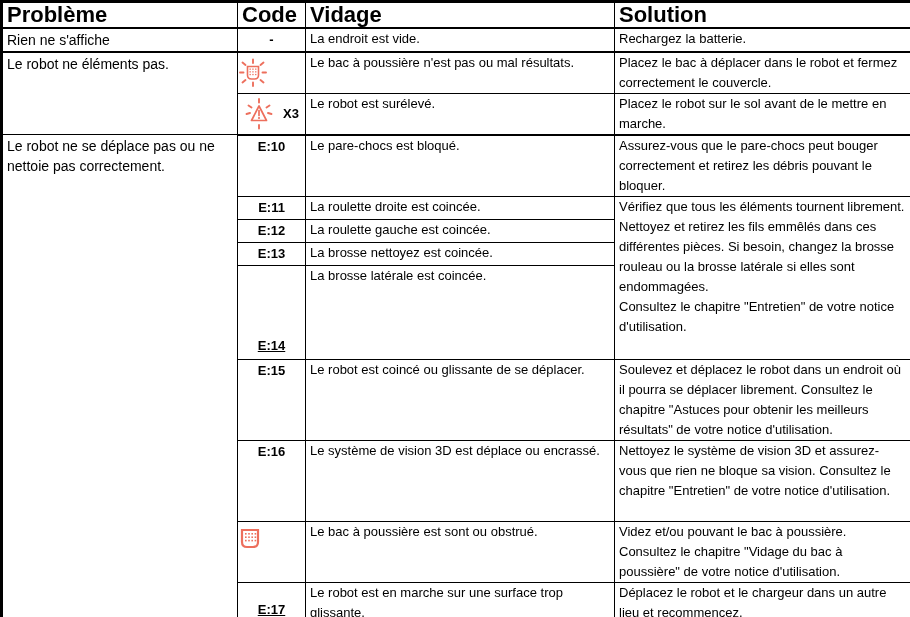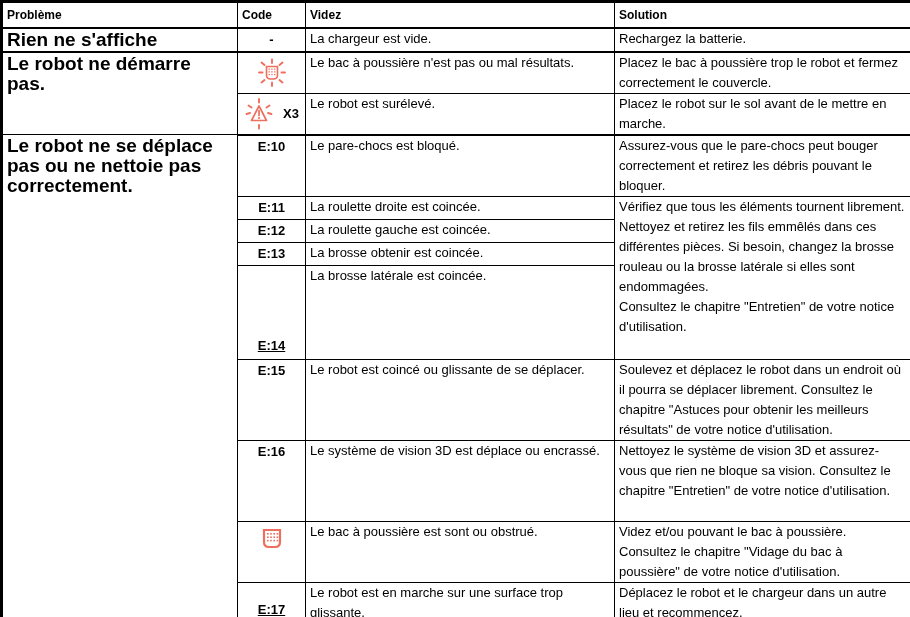--- a/index.html
+++ b/index.html
@@ -1,24 +1,24 @@
 <!DOCTYPE html>
 <html><head>
 <meta charset="utf-8">
 <style>
   html,body{margin:0;padding:0;background:#fff;}
   body{width:910px;height:617px;overflow:hidden;font-family:"Liberation Sans",sans-serif;color:#000;}
   table{border-collapse:collapse;table-layout:fixed;width:910px;border:3px solid #000;}
   td,th{border:1px solid #000;vertical-align:top;padding:0 4px;font-size:13px;line-height:20px;overflow:hidden;}
-  th{font-size:12px;text-align:left;font-weight:bold;vertical-align:middle;padding:1px 4px;}
+  th{font-size:22px;text-align:left;font-weight:bold;vertical-align:middle;padding:1px 4px;}
   tr.sep > td, tr.sep > th{border-bottom-width:2px;}
-  td.problem{font-weight:bold;font-size:19px;padding-top:1px;}
+  td.problem{font-weight:normal;font-size:14px;padding-top:1px;}
   td.code{font-weight:bold;text-align:center;padding:1px 2px;}
   td.code.vbottom{vertical-align:bottom;padding-bottom:3px;text-decoration:underline;}
-  td.icon-cell{text-align:center;vertical-align:middle;padding:0;}
+  td.icon-cell{text-align:left;vertical-align:middle;padding:0;}
   td.icon-cell.vtop{vertical-align:top;padding-top:5px;}
   td.txt{white-space:pre-line;}
   .hr0{height:26px}.hr1{height:21px}.hr2{height:41px}.hr3{height:38px}
   .hr4{height:61px}.hr5{height:20px}.hr6{height:20px}.hr7{height:20px}
   .hr8{height:94px}.hr9{height:81px}.hr10{height:81px}.hr11{height:61px}.hr12{height:37px}
   .icn{display:inline-block;vertical-align:middle;}
   .x3{font-weight:bold;font-size:13px;color:#000;margin-left:5px;vertical-align:middle;}
   .tri-wrap{display:flex;align-items:center;justify-content:center;gap:4px;}
 </style>
 </head>
@@ -28,33 +28,33 @@
   <colgroup>
     <col style="width:236px">
       <col style="width:68px">
       <col style="width:309px">
       <col style="width:297px">
   </colgroup>
   <tbody>
       <tr class="hr0 sep">
     <th>Problème</th>
     <th>Code</th>
-    <th>Videz</th>
+    <th>Vidage</th>
     <th>Solution</th>
   </tr>
 
   <tr class="hr1 sep">
     <td class="problem">Rien ne s'affiche</td>
     <td class="code">-</td>
-    <td class="txt">La chargeur est vide.</td>
+    <td class="txt">La endroit est vide.</td>
     <td class="txt">Rechargez la batterie.</td>
   </tr>
 
   <tr class="hr2">
-    <td class="problem" rowspan="2">Le robot ne démarre pas.</td>
+    <td class="problem" rowspan="2">Le robot ne éléments pas.</td>
     <td class="icon-cell">
       <svg class="icn" width="30" height="30" viewBox="0 0 30 30">
         <g stroke="#ed6f5d" stroke-width="1.9" stroke-linecap="round">
           <line x1="15" y1="1.5" x2="15" y2="5"></line>
           <line x1="15" y1="24.5" x2="15" y2="28"></line>
           <line x1="2" y1="14.5" x2="5.5" y2="14.5"></line>
           <line x1="24.5" y1="14.5" x2="28" y2="14.5"></line>
           <line x1="4.5" y1="4.5" x2="7.5" y2="7"></line>
           <line x1="25.5" y1="4.5" x2="22.5" y2="7"></line>
           <line x1="4.5" y1="24.5" x2="7.5" y2="22"></line>
@@ -68,21 +68,21 @@
           <rect x="11.5" y="13.2" width="1.3" height="1.3"></rect>
               <rect x="14.3" y="13.2" width="1.3" height="1.3"></rect>
               <rect x="17.1" y="13.2" width="1.3" height="1.3"></rect>
           <rect x="11.5" y="15.9" width="1.3" height="1.3"></rect>
               <rect x="14.3" y="15.9" width="1.3" height="1.3"></rect>
               <rect x="17.1" y="15.9" width="1.3" height="1.3"></rect>
         </g>
       </svg>
     </td>
     <td class="txt">Le bac à poussière n'est pas ou mal résultats.</td>
-    <td class="txt">Placez le bac à poussière trop le robot et fermez correctement le couvercle.</td>
+    <td class="txt">Placez le bac à déplacer dans le robot et fermez correctement le couvercle.</td>
   </tr>
 
   <tr class="hr3 sep">
     <td class="icon-cell">
       <span class="tri-wrap">
         <svg class="icn" width="30" height="32" viewBox="0 0 30 32">
           <g stroke="#ed6f5d" stroke-width="1.9" stroke-linecap="round">
             <line x1="15" y1="1" x2="15" y2="4.5"></line>
             <line x1="15" y1="27" x2="15" y2="30.5"></line>
             <line x1="2.5" y1="16" x2="6" y2="15"></line>
@@ -116,21 +116,21 @@
 Consultez le chapitre "Entretien" de votre notice d'utilisation.</td>
   </tr>
 
   <tr class="hr6">
     <td class="code">E:12</td>
     <td class="txt">La roulette gauche est coincée.</td>
   </tr>
 
   <tr class="hr7">
     <td class="code">E:13</td>
-    <td class="txt">La brosse obtenir est coincée.</td>
+    <td class="txt">La brosse nettoyez est coincée.</td>
   </tr>
 
   <tr class="hr8">
     <td class="code vbottom">E:14</td>
     <td class="txt">La brosse latérale est coincée.</td>
   </tr>
 
   <tr class="hr9">
     <td class="code">E:15</td>
     <td class="txt">Le robot est coincé ou glissante de se déplacer.</td>

